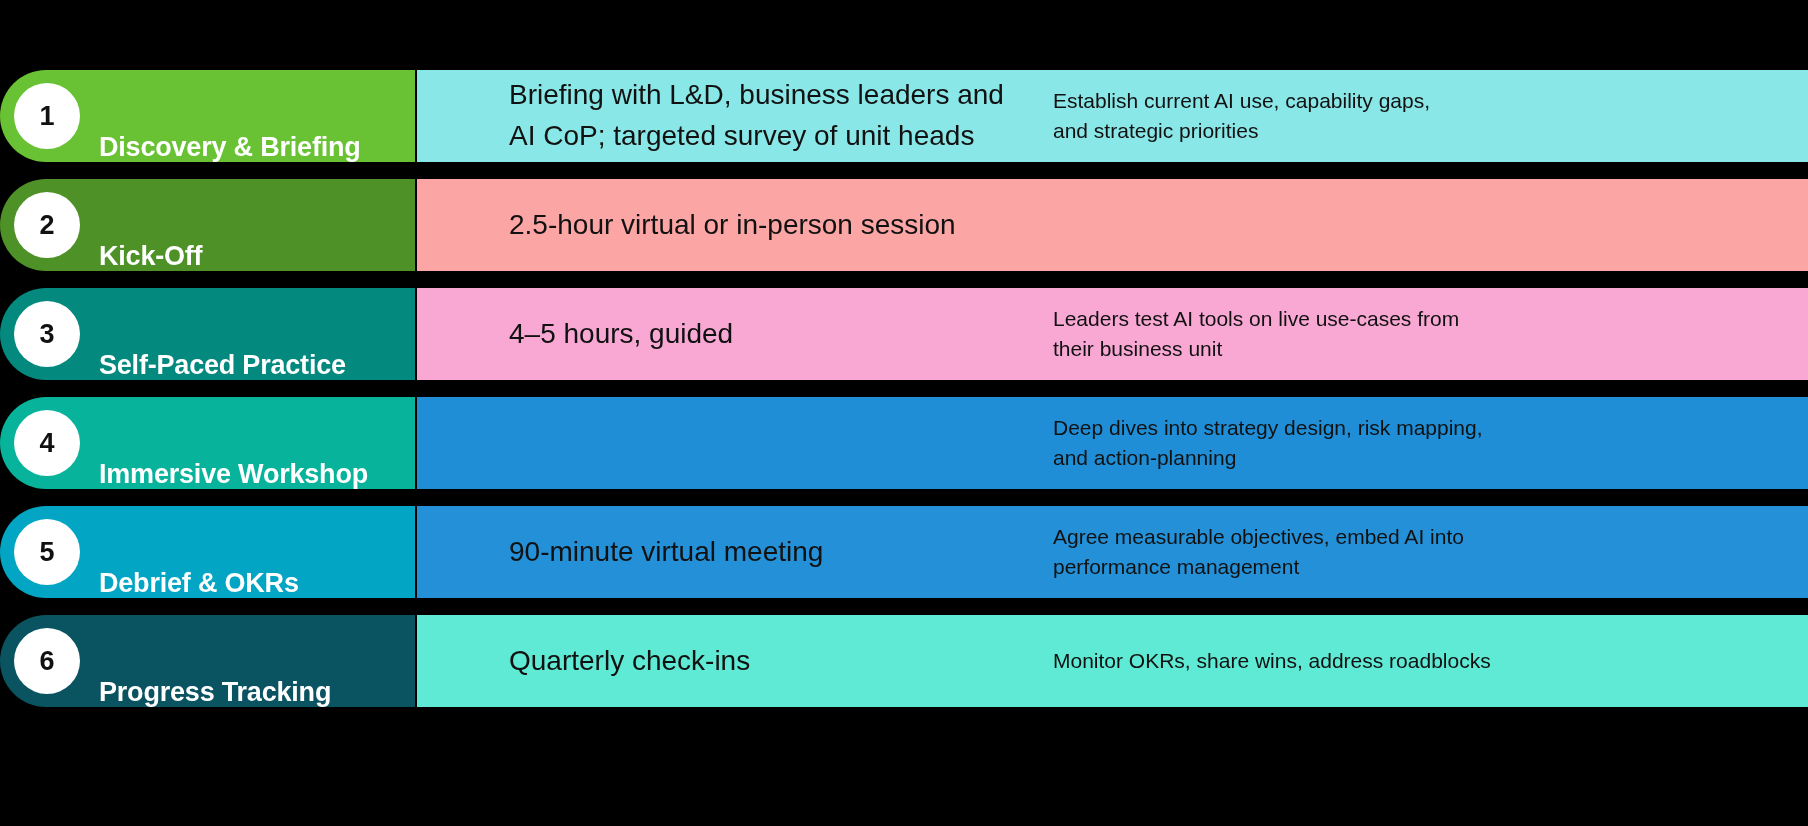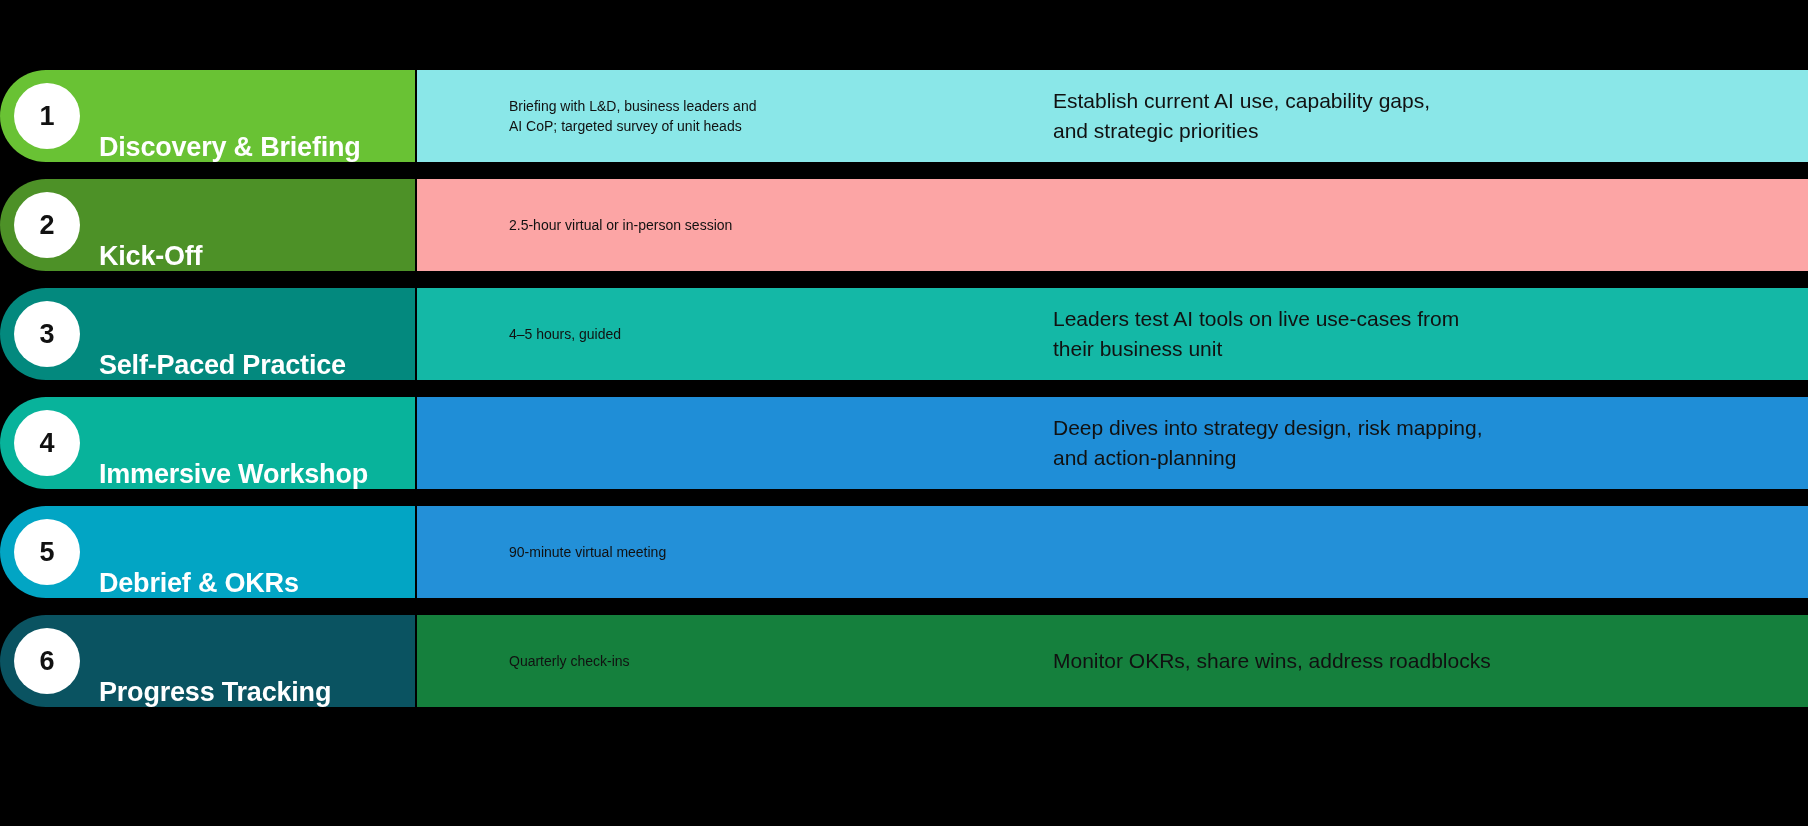--- a/index.html
+++ b/index.html
@@ -118,21 +118,21 @@
     height: 92px;
     display: flex;
     align-items: center;
   }
   .format-text {
     position: absolute;
     left: 92px;   
     top: 50%;
     transform: translateY(-50%);
     color: #111111;
-    font-size: 14px;
+    font-size: 28px;
     font-weight: 400;
     line-height: 1.45;
     white-space: pre-line;
     max-width: 520px;
   }
   .purpose-text {
     position: absolute;
     left: 636px;  
     top: 50%;
     transform: translateY(-50%);
@@ -173,21 +173,21 @@
         <div class="content-cell" style="background: #fca5a5;">
           <div class="format-text">2.5-hour virtual or in-person session</div>
         </div>
       </div>
       <div class="row">
         <div class="phase-cell" style="background: rgb(3, 137, 126);">
           <div class="badge">3</div>
           <div class="phase-label">Self-Paced Practice</div>
         </div>
         <div class="col-divider"></div>
-        <div class="content-cell" style="background: #14b8a6;">
+        <div class="content-cell" style="background: #f9a8d4;">
           <div class="format-text">4–5 hours, guided</div>
           <div class="purpose-text">Leaders test AI tools on live use-cases from
 their business unit</div>
         </div>
       </div>
       <div class="row">
         <div class="phase-cell" style="background: rgb(8, 179, 155);">
           <div class="badge">4</div>
           <div class="phase-label">Immersive Workshop</div>
         </div>
@@ -198,28 +198,30 @@
         </div>
       </div>
       <div class="row">
         <div class="phase-cell" style="background: rgb(2, 165, 196);">
           <div class="badge">5</div>
           <div class="phase-label">Debrief &amp; OKRs</div>
         </div>
         <div class="col-divider"></div>
         <div class="content-cell" style="background: rgb(35, 144, 216); padding-left: 19px;">
           <div class="format-text">90-minute virtual meeting</div>
+          <div class="purpose-text">Agree measurable objectives, embed AI into
+performance management</div>
         </div>
       </div>
       <div class="row">
         <div class="phase-cell" style="background: rgb(10, 83, 97);">
           <div class="badge">6</div>
           <div class="phase-label">Progress Tracking</div>
         </div>
         <div class="col-divider"></div>
-        <div class="content-cell" style="background: #15803d;">
+        <div class="content-cell" style="background: #5eead4;">
           <div class="format-text">Quarterly check-ins</div>
           <div class="purpose-text">Monitor OKRs, share wins, address roadblocks</div>
         </div>
       </div>
     </div>
 
 </div>
 
 </body></html>

